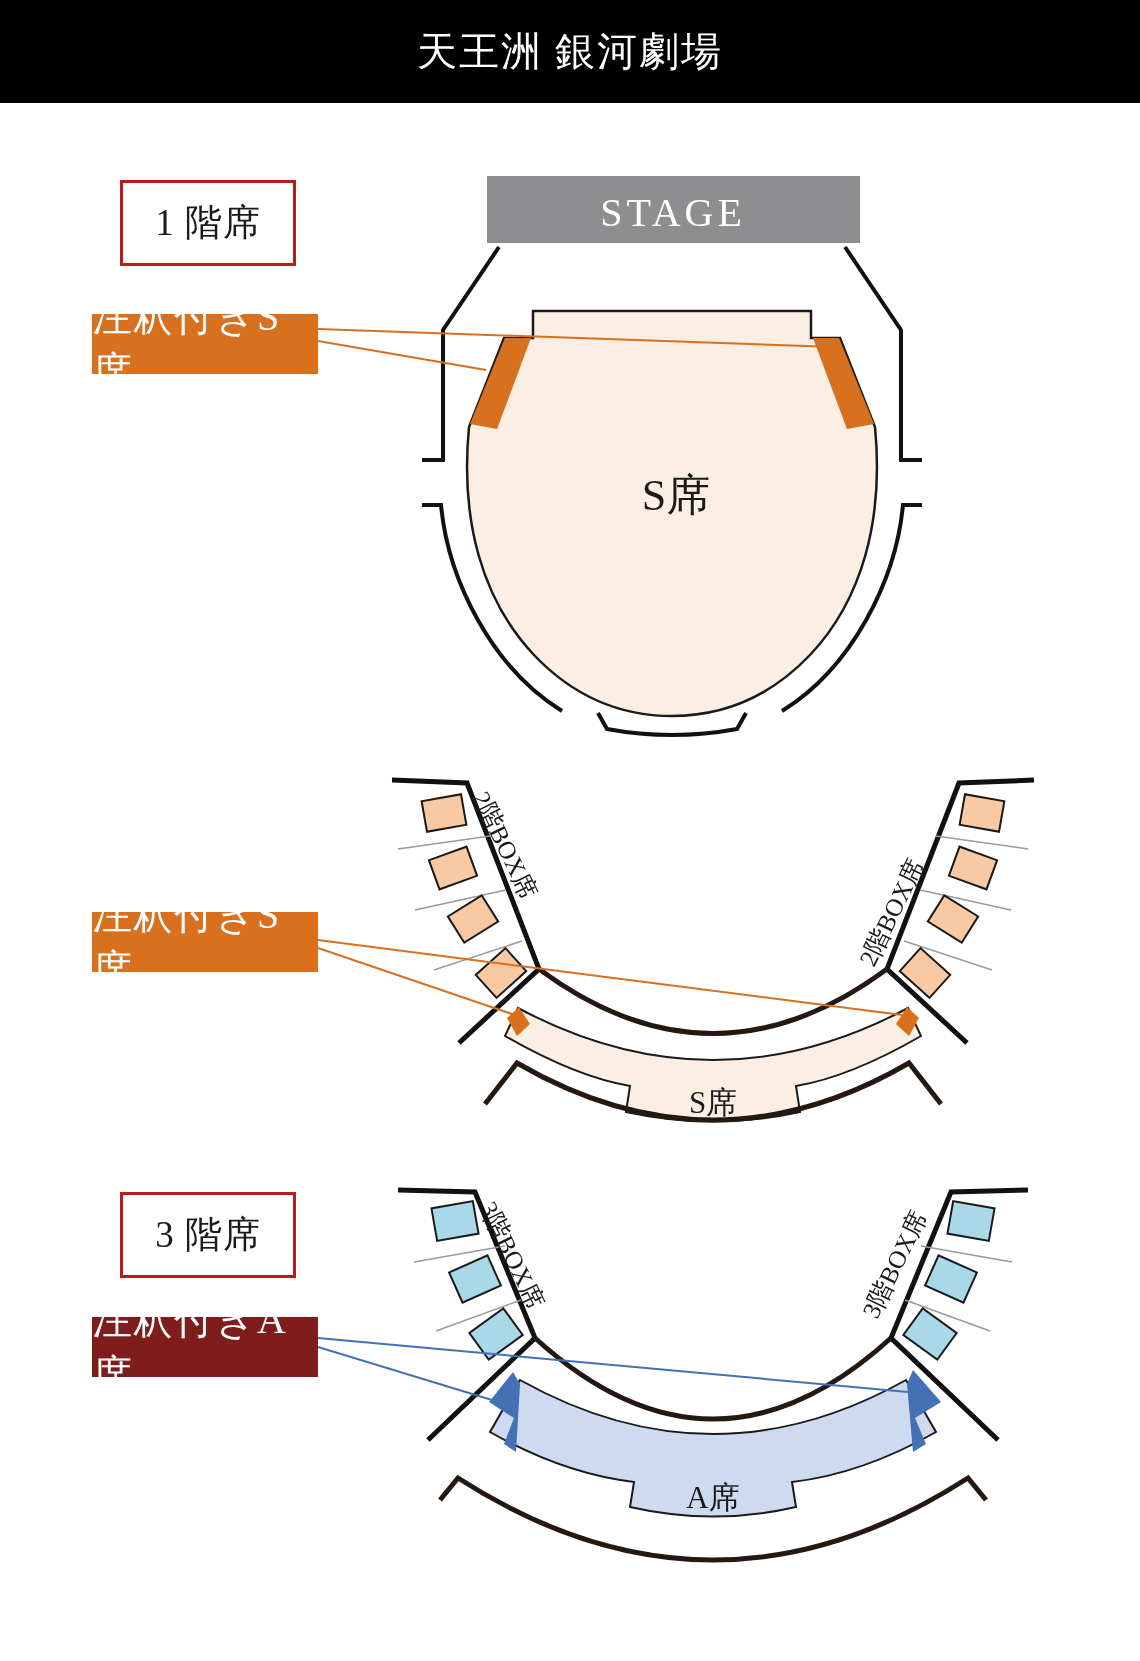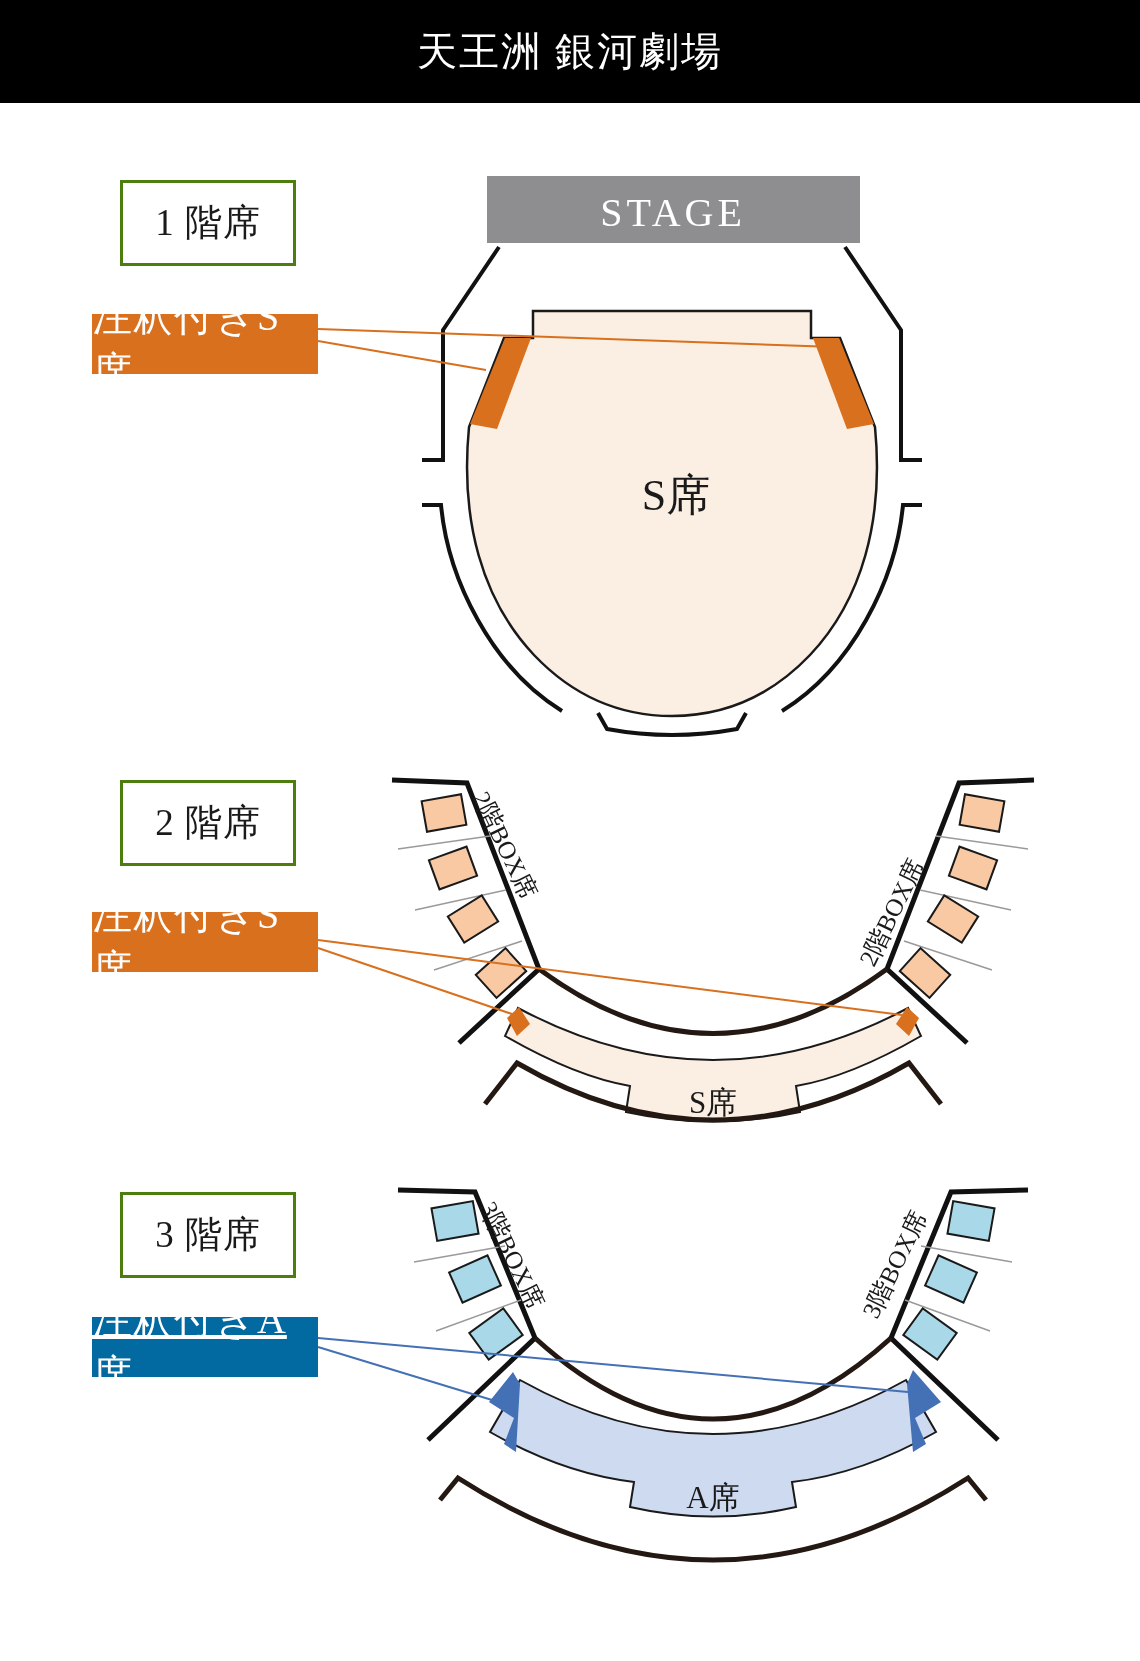--- a/index.html
+++ b/index.html
@@ -1,44 +1,43 @@
 <!DOCTYPE html>
 <html><head>
 <meta charset="utf-8">
 <style>
   html,body{margin:0;padding:0;background:#fff;}
   #page{position:relative;width:1140px;height:1661px;background:#ffffff;overflow:hidden;
         font-family:"Liberation Serif","DejaVu Serif",serif;}
   #hdr{position:absolute;left:0;top:0;width:1140px;height:103px;background:#000;
        display:flex;align-items:center;justify-content:center;}
   #hdr .t{color:#fff;font-size:40px;letter-spacing:2px;}
-  .floor-label{position:absolute;width:170px;height:80px;background:#fff;border:3px solid #4d7c0f;
+  .floor-label{position:absolute;width:170px;height:80px;background:#fff;border:3px solid #b91c1c;
        display:flex;align-items:center;justify-content:center;font-size:37px;color:#1a1a1a;letter-spacing:1px;}
   .annot{position:absolute;width:226px;height:60px;display:flex;align-items:center;justify-content:center;
        color:#fff;font-size:40px;letter-spacing:1px;}
   .annot.orange{background:#D8701E;}
-  .annot.blue{background:#0369a1;text-decoration:underline;}
+  .annot.blue{background:#7f1d1d;}
   #plan{position:absolute;left:0;top:0;z-index:1;}
   .floor-label,.annot{z-index:2;}
   svg text{font-family:"Liberation Serif","DejaVu Serif",serif;fill:#1a1a1a;}
   svg text.white{fill:#ffffff;}
 </style>
 </head>
 <body>
 
 <div id="page">
 
   <div id="hdr">
     <div class="t">天王洲 銀河劇場</div>
   </div>
 
   <div class="floor-label" style="left:120px;top:180px;">1 階席</div>
   <div class="annot orange" style="left:92px;top:314px;">注釈付きS席</div>
 
-  <div class="floor-label" style="left:120px;top:780px;">2 階席</div>
   <div class="annot orange" style="left:92px;top:912px;">注釈付きS席</div>
 
   <div class="floor-label" style="left:120px;top:1180px;margin-top:12px;">3 階席</div>
   <div class="annot blue" style="left:92px;top:1317px;">注釈付きA席</div>
 
   <svg id="plan" width="1140" height="1661" viewBox="0 0 1140 1661">
 
     <g>
       <rect x="487" y="176" width="373" height="67" fill="#8E8E90"></rect>
       <text x="673" y="226" text-anchor="middle" font-size="40" letter-spacing="4" class="white">STAGE</text>

